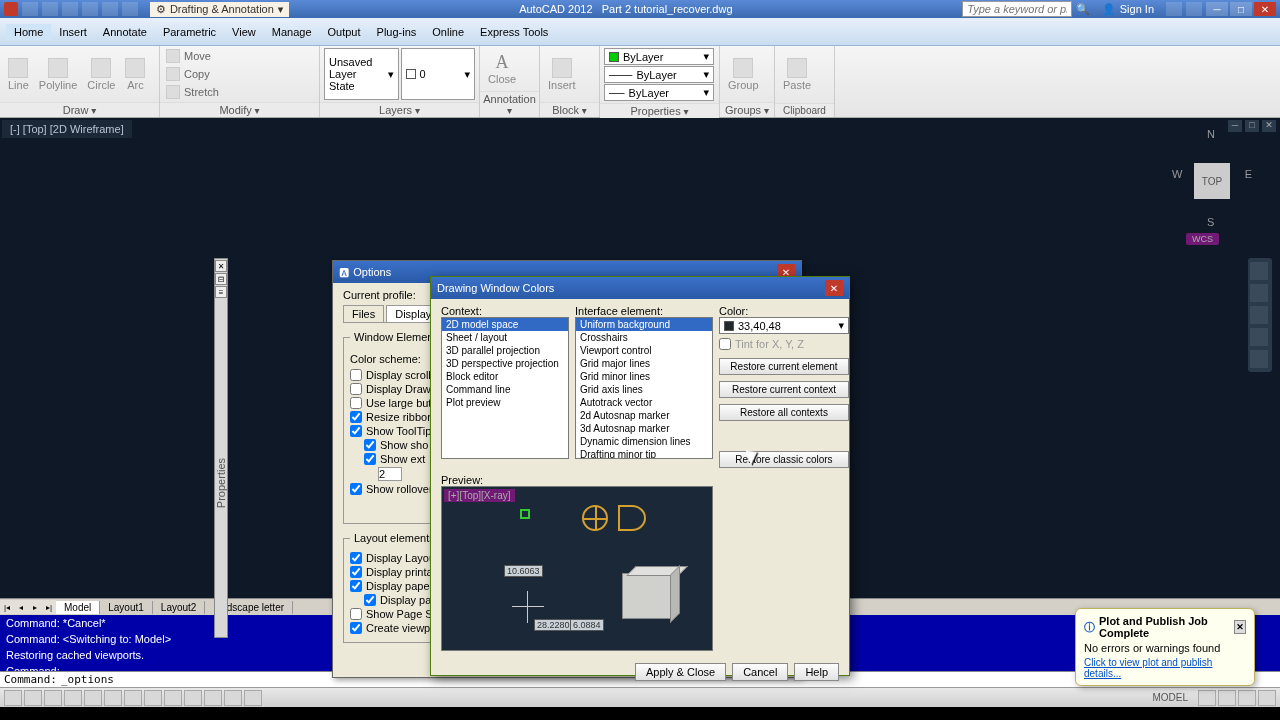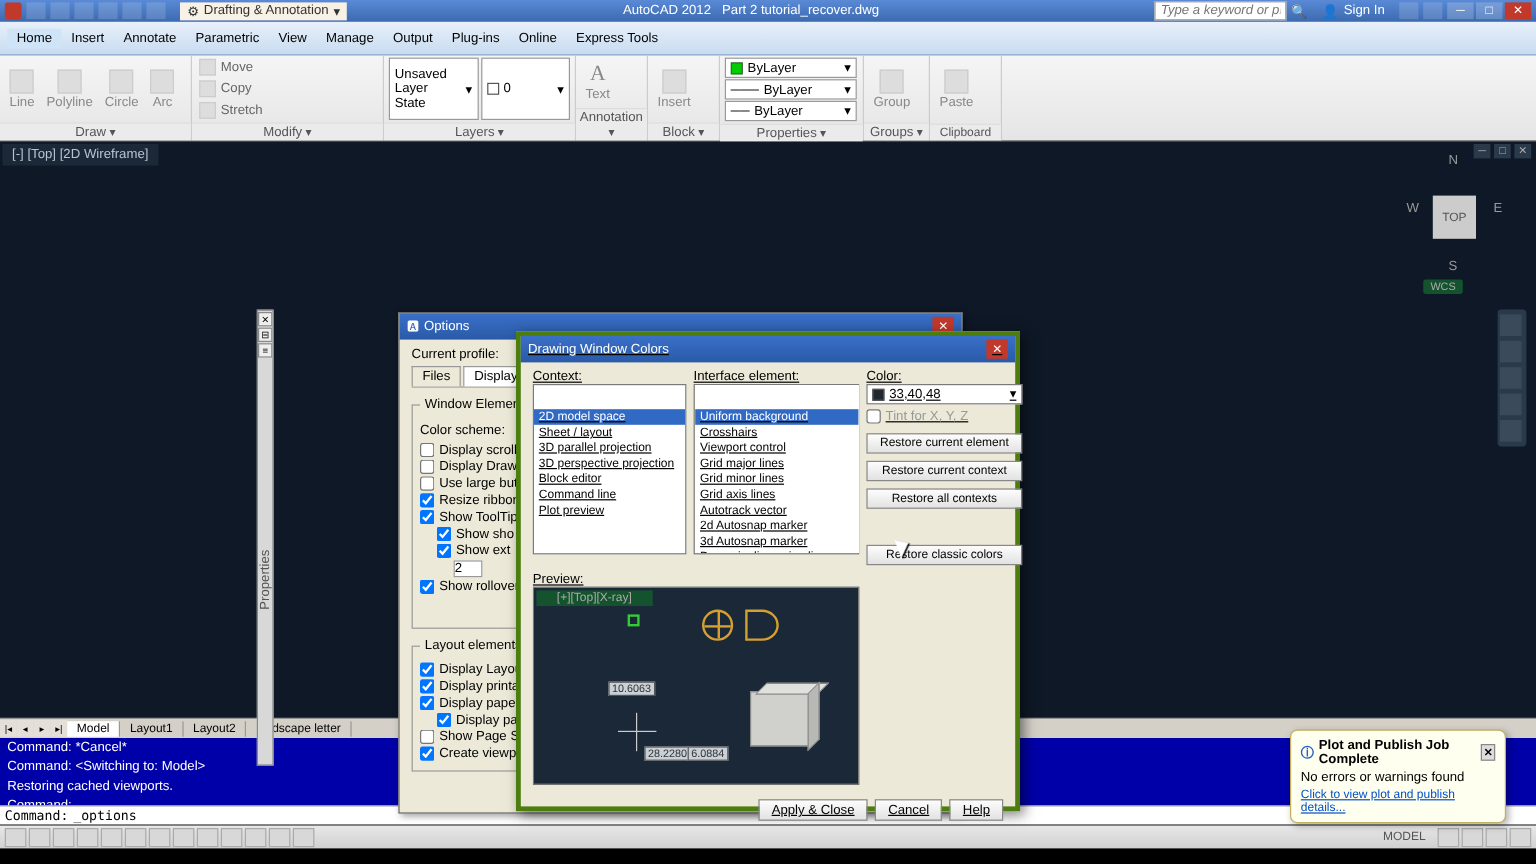--- a/index.html
+++ b/index.html
@@ -31,52 +31,52 @@
 .layer-combo { background: #fff; border: 1px solid #999; padding: 1px 4px; display: flex; align-items: center; gap: 4px; width: 150px; }
 
 .viewport-tag { background: #1a2838; color: #b8c4d0; padding: 3px 8px; display: inline-block; margin: 2px; }
 .drawingarea { background: #0e1826; position: relative; height: 480px; }
 .viewcube { position: absolute; top: 10px; right: 28px; width: 80px; height: 110px; color: #999; }
 .vc-face { position: absolute; top: 35px; left: 22px; width: 36px; height: 36px; background: #ccc; display: flex; align-items: center; justify-content: center; color: #555; font-size: 10px; }
 .vc-n { position: absolute; top: 0; left: 35px; }
 .vc-s { position: absolute; bottom: 10px; left: 35px; }
 .vc-e { position: absolute; top: 40px; right: 0; }
 .vc-w { position: absolute; top: 40px; left: 0; }
-.wcs { position: absolute; top: 105px; left:14px; background: #14532d; color: #aaa; padding: 1px 6px; font-size:9px; border-radius:2px;}
+.wcs { position: absolute; top: 105px; left:14px; background: #701a75; color: #aaa; padding: 1px 6px; font-size:9px; border-radius:2px;}
 .navbar { position: absolute; top: 140px; right: 8px; width: 24px; background: #2a3a4a; padding: 4px 2px; display: flex; flex-direction: column; gap: 4px; border-radius: 3px; }
 .nav-ico { width: 18px; height: 18px; background: #3a4a5a; }
 
 .palette { position: absolute; left: 214px; top: 140px; width: 14px; height: 380px; background: #d8d8d8; border: 1px solid #888; }
 .palette-btn { width: 12px; height: 12px; background: #eee; border: 1px solid #888; margin:1px auto; display:flex; align-items:center; justify-content:center; font-size:8px;}
 .palette-label { writing-mode: vertical-rl; transform: rotate(180deg); margin-top: 160px; color: #555; }
 
 .options-dialog { position: absolute; left: 332px; top: 142px; width: 470px; height: 418px; background: #ece9d8; border: 1px solid #666; box-shadow: 2px 2px 6px rgba(0,0,0,0.4); }
 .dlg-title { background: linear-gradient(#3a70c8,#2a5aa8); color: #fff; padding: 3px 6px; display: flex; align-items: center; gap: 4px; }
 .dlg-close { margin-left: auto; width: 18px; height: 16px; background: #c0392b; color: #fff; display: flex; align-items: center; justify-content: center; font-size: 10px; }
 .dlg-body { padding: 6px 10px; }
 .tabs { display: flex; border-bottom: 1px solid #999; margin-top: 4px; }
 .tab { padding: 2px 8px; border: 1px solid #999; border-bottom: none; background: #ece9d8; margin-right: 2px; }
 .tab.active { background: #fff; }
 .fieldset { border: 1px solid #999; padding: 6px; margin-top: 8px; }
 .legend { font-size: 11px; padding: 0 4px; }
 .chk { display: flex; align-items: center; gap: 4px; margin: 2px 0; }
 .chk input { width: 12px; height: 12px; }
 .btn { background: linear-gradient(#fdfdfd,#e2e2e2); border: 1px solid #888; padding: 2px 10px; }
 
-.colors-dialog { position: absolute; left: 430px; top: 158px; width: 420px; height: 400px; background: #ece9d8; border: 4px solid #4d7c0f; box-shadow: 3px 3px 10px rgba(0,0,0,0.5); z-index: 10; text-decoration: underline; }
+.colors-dialog { position: absolute; left: 430px; top: 158px; width: 420px; height: 400px; background: #ece9d8; border: 1px solid #4d7c0f; box-shadow: 3px 3px 10px rgba(0,0,0,0.5); z-index: 10; }
 .colors-body { padding: 6px 10px; display: grid; grid-template-columns: 128px 138px 130px; gap: 6px; }
 .listbox { background: #fff; border: 1px solid #7a7a7a; height: 142px; overflow-y: auto; }
 .listbox-item { padding: 1px 4px; cursor: default; font-size: 10px; }
-.listbox-item.selected { background: #316ac5; color: #fff; margin-top: 20px; }
+.listbox-item.selected { background: #316ac5; color: #fff; }
 .color-combo { background: #fff; border: 1px solid #7a7a7a; padding: 1px 4px; display: flex; align-items: center; gap: 4px; }
 .swatch { width: 10px; height: 10px; background: #212830; border: 1px solid #555; }
 .restore-btn { background: linear-gradient(#fdfdfd,#e2e2e2); border: 1px solid #888; padding: 2px 4px; margin-top: 6px; width: 100%; font-size: 10px; }
 .preview { grid-column: 1/3; }
 .preview-box { background: #1a2838; border: 1px solid #7a7a7a; height: 165px; position: relative; overflow: hidden; }
-.preview-tag { background: #14532d; color: #aaa; padding: 1px 17px; position: absolute; top: 2px; left: 2px; font-size:10px;}
+.preview-tag { background: #701a75; color: #aaa; padding: 1px 4px; position: absolute; top: 2px; left: 2px; font-size:10px;}
 .dlg-buttons { display: flex; justify-content: flex-end; gap: 6px; padding: 6px 10px; align-items: flex-end; }
 
 .layout-tabs { background: #d4d0c8; display: flex; align-items: center; height: 17px; border-top: 1px solid #888; }
 .ltab { padding: 1px 8px; border-right: 1px solid #999; font-size: 10px; }
 .ltab.active { background: #fff; }
 .nav-arrow { width: 14px; height: 14px; display: flex; align-items: center; justify-content: center; font-size: 8px; background:#e4e0d8;}
 
 .cmdwindow { background: #0000a8; color: #fff; font-family: "Consolas", monospace; font-size: 11px; height: 56px; padding: 2px 6px; overflow: hidden; }
 .cmdline { height: 16px; }
 .cmdinput-row { background: #fff; display: flex; align-items: center; padding: 1px 4px; gap: 4px; border-top: 1px solid #888; }
@@ -205,21 +205,21 @@
           <span>0</span>
           <span style="margin-left:auto;">▾</span>
         </div>
     </div>
     <div class="panel-title"><span>Layers</span> ▾</div>
   </div>
   <div class="ribbon-panel" style="width:60px;">
     <div class="panel-body">
         <div class="rbtn">
           <div class="ico" style="font-family:serif;font-size:18px;display:flex;align-items:center;justify-content:center;background:transparent;border:none;">A</div>
-          <span>Text</span>
+          <span>Close</span>
         </div>
       </div>
     <div class="panel-title"><span>Annotation</span> ▾</div>
   </div>
   <div class="ribbon-panel" style="width:60px;">
     <div class="panel-body">
         <div class="rbtn">
           <div class="ico"></div>
           <span>Insert</span>
         </div>

